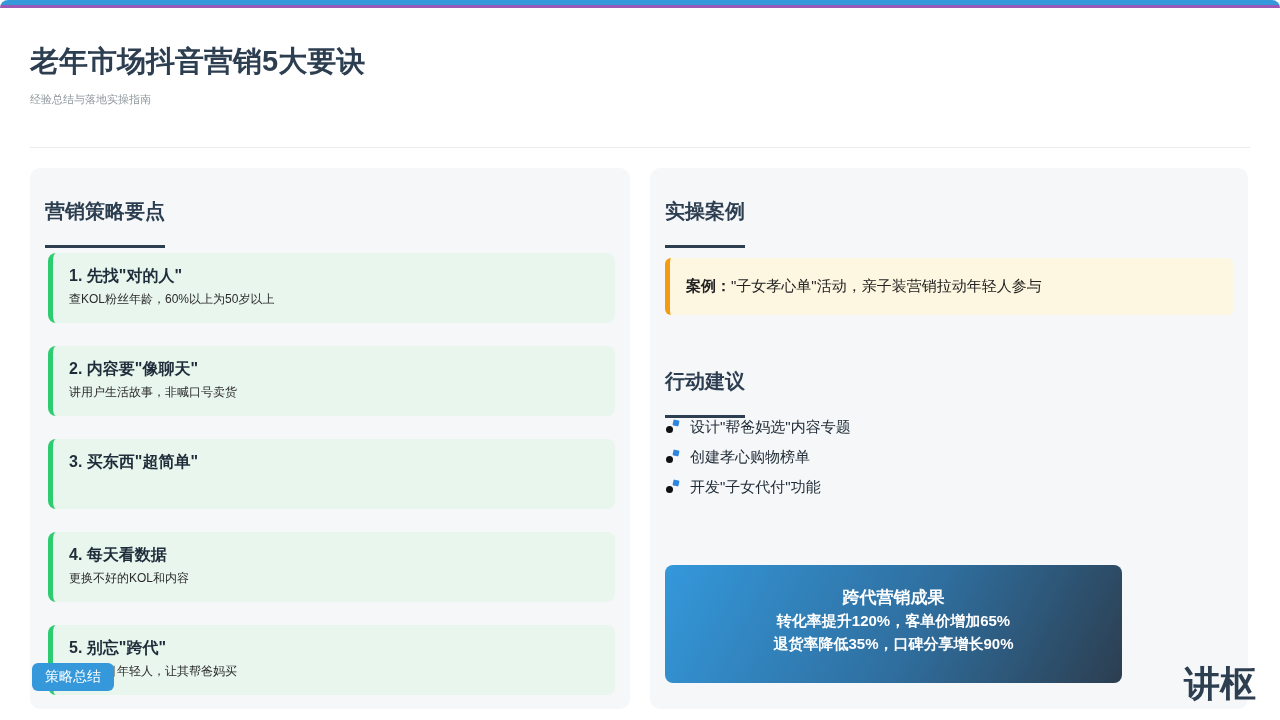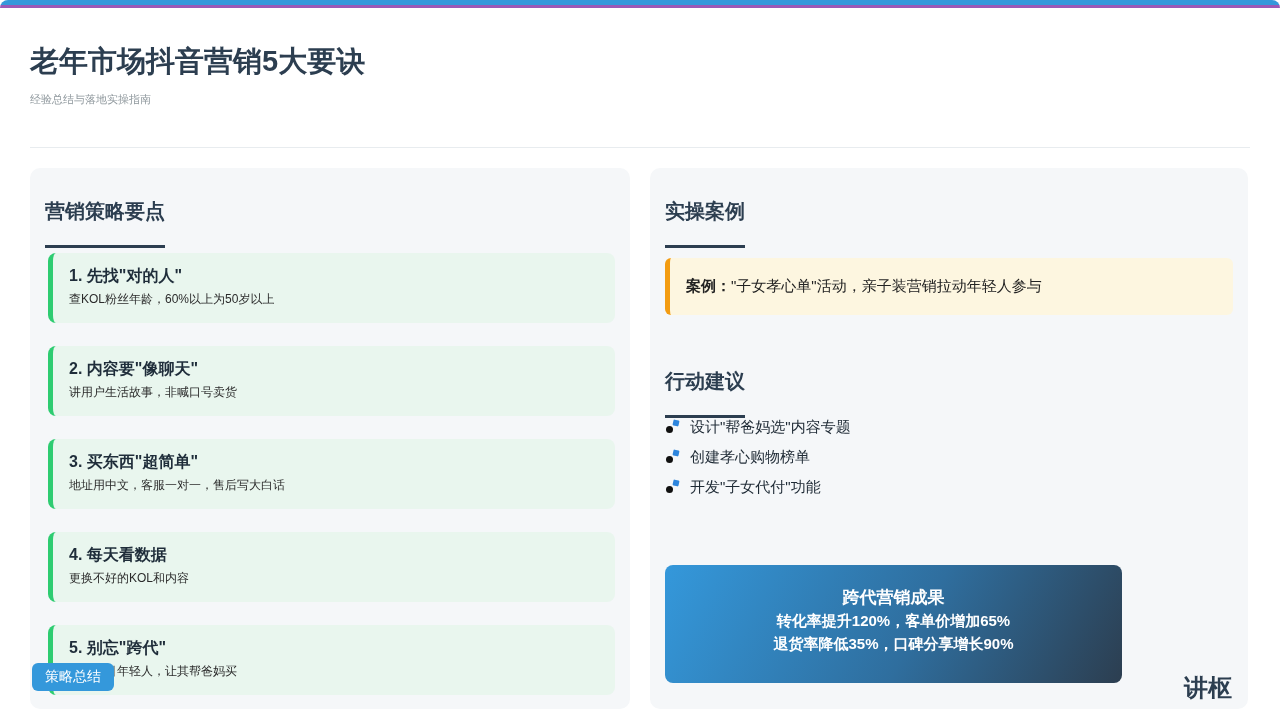--- a/index.html
+++ b/index.html
@@ -85,21 +85,21 @@
   }
   .result-title { font-size:17px; font-weight:bold; margin-top:21px; }
   .result-lines { font-size:15px; font-weight:bold; line-height:23px; }
   .badge {
     position:absolute; left:32px; top:663px; z-index:6;
     background:#3498db; color:#ffffff; font-size:14px; font-weight:normal;
     padding:5px 13px; border-radius:6px;
   }
   .watermark {
     position:absolute; left:1184px; top:660px; z-index:5;
-    font-size:24px; font-weight:600; color:#2c3e50;margin-top:12px;
+    font-size:36px; font-weight:600; color:#2c3e50;
   }
 </style>
 </head>
 <body>
 
 <div class="top-bar"></div>
 
 <h1 class="page-title">老年市场抖音营销5大要诀</h1>
 <div class="page-subtitle">经验总结与落地实操指南</div>
 <div class="divider"></div>
@@ -110,21 +110,20 @@
     <div class="item">
       <div class="item-title">1. 先找"对的人"</div>
       <div class="item-desc">查KOL粉丝年龄，60%以上为50岁以上</div>
     </div>
     <div class="item">
       <div class="item-title">2. 内容要"像聊天"</div>
       <div class="item-desc">讲用户生活故事，非喊口号卖货</div>
     </div>
     <div class="item">
       <div class="item-title">3. 买东西"超简单"</div>
-      <div class="item-desc">地址用中文，客服一对一，售后写大白话</div>
     </div>
     <div class="item">
       <div class="item-title">4. 每天看数据</div>
       <div class="item-desc">更换不好的KOL和内容</div>
     </div>
     <div class="item">
       <div class="item-title">5. 别忘"跨代"</div>
       <div class="item-desc">内容吸引年轻人，让其帮爸妈买</div>
     </div>
   </div>

